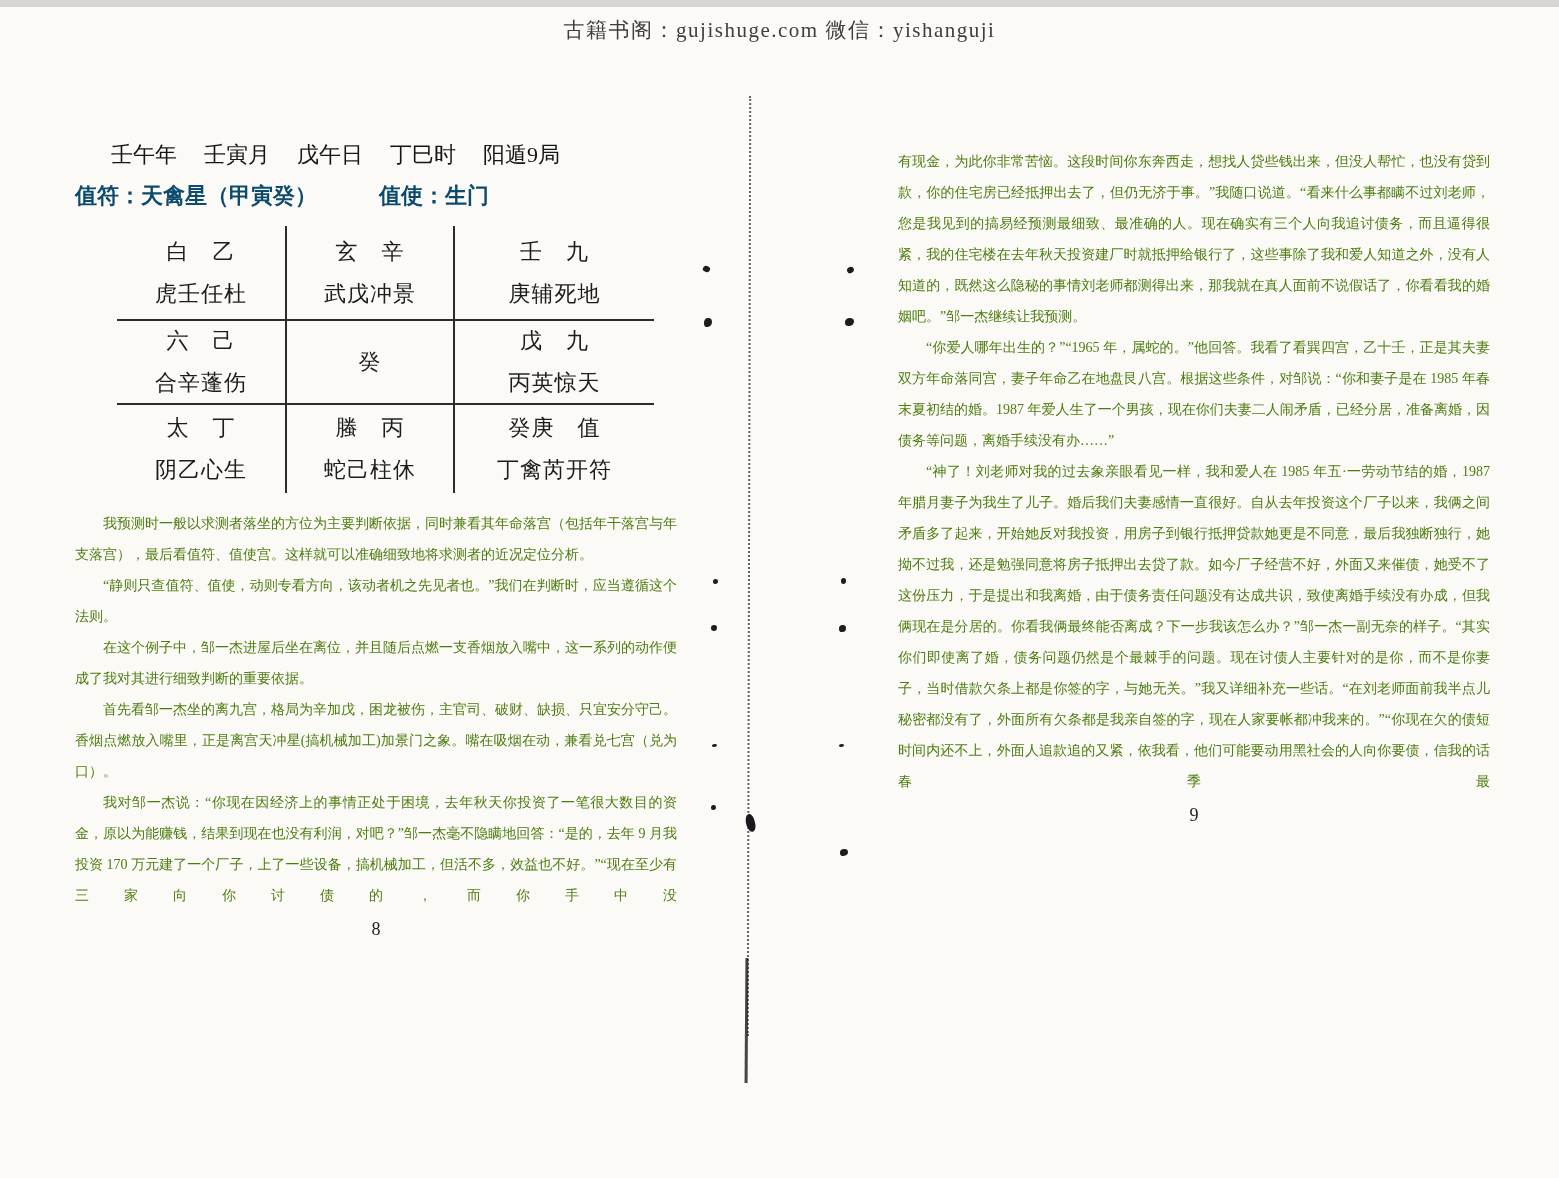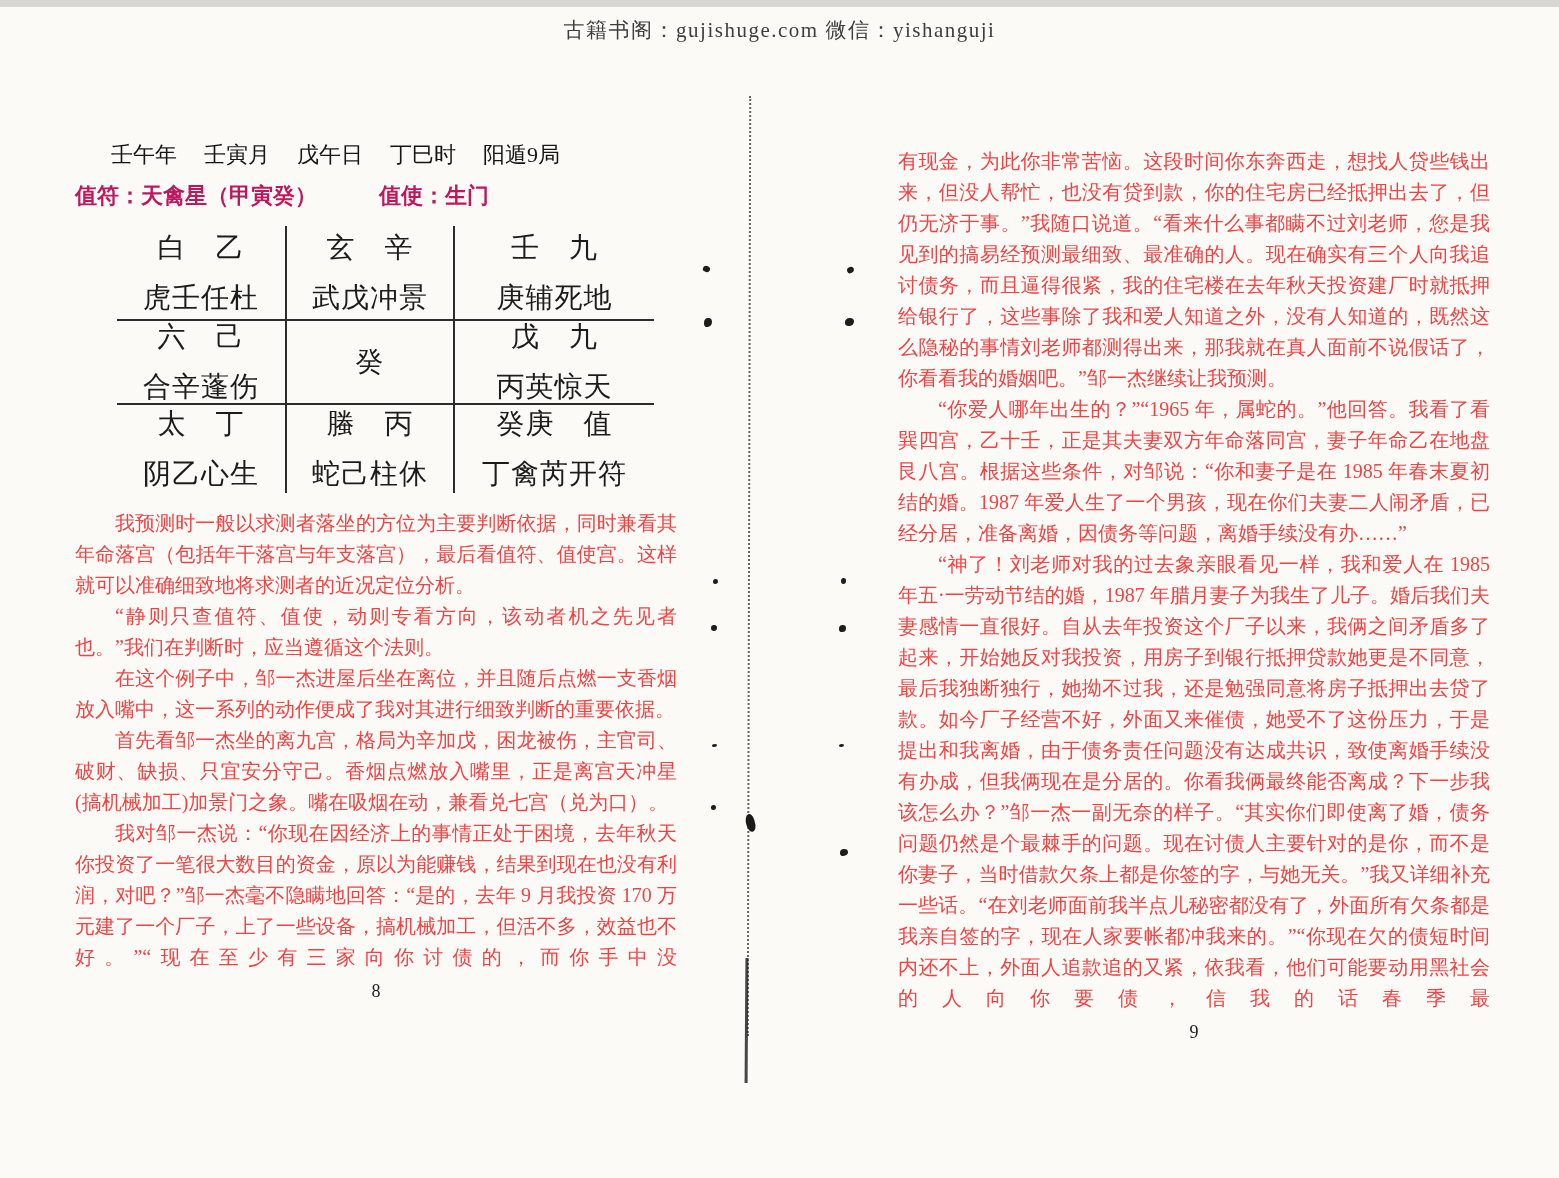--- a/index.html
+++ b/index.html
@@ -30,52 +30,52 @@
   .page-left{left:75px;top:140px;width:602px;}
   .page-right{left:898px;top:146px;width:592px;}
 
   .ganzhi-header{
     display:flex;gap:27px;margin-left:36px;
     font-weight:normal;font-size:22px;color:#151515;
     white-space:nowrap;
   }
   .zhifu-line{
     display:flex;margin-top:11px;
-    font-weight:bold;font-size:22px;color:#be185d;
+    font-weight:bold;font-size:22px;color:#0c4a6e;
     white-space:nowrap;
   }
   .zhifu-line .right-part{margin-left:62px;}
 
   
   .qm-table{
     margin:15px 0 0 42px;
     display:grid;
     grid-template-columns:170px 168px 199px;
     grid-template-rows:95px 84px 88px;
     width:537px;
   }
   .qm-cell{
     display:flex;flex-direction:column;
     align-items:center;justify-content:center;
     gap:12px;
-    font-size:28px;color:#1c1c1c;
+    font-size:22px;color:#1c1c1c;
     letter-spacing:1px;
   }
   .qm-cell span:empty{display:none;}
   .b-r{border-right:2px solid #2c2c2c;}
   .b-b{border-bottom:2px solid #2c2c2c;}
 
   
   .body-text{margin-top:15px;}
   .page-right .body-text{margin-top:0;}
   p.body-paragraph{
     margin:0;
-    font-size:20px;line-height:31px;
+    font-size:14px;line-height:31px;
     text-align:justify;
-    color:#ef4444;
+    color:#4d7c0f;
   }
   p.indent{text-indent:2em;}
   p.runover{text-align-last:justify;}
 
   .page-number{
     margin-top:8px;text-align:center;
     font-size:18px;color:#222;
   }
 
   

